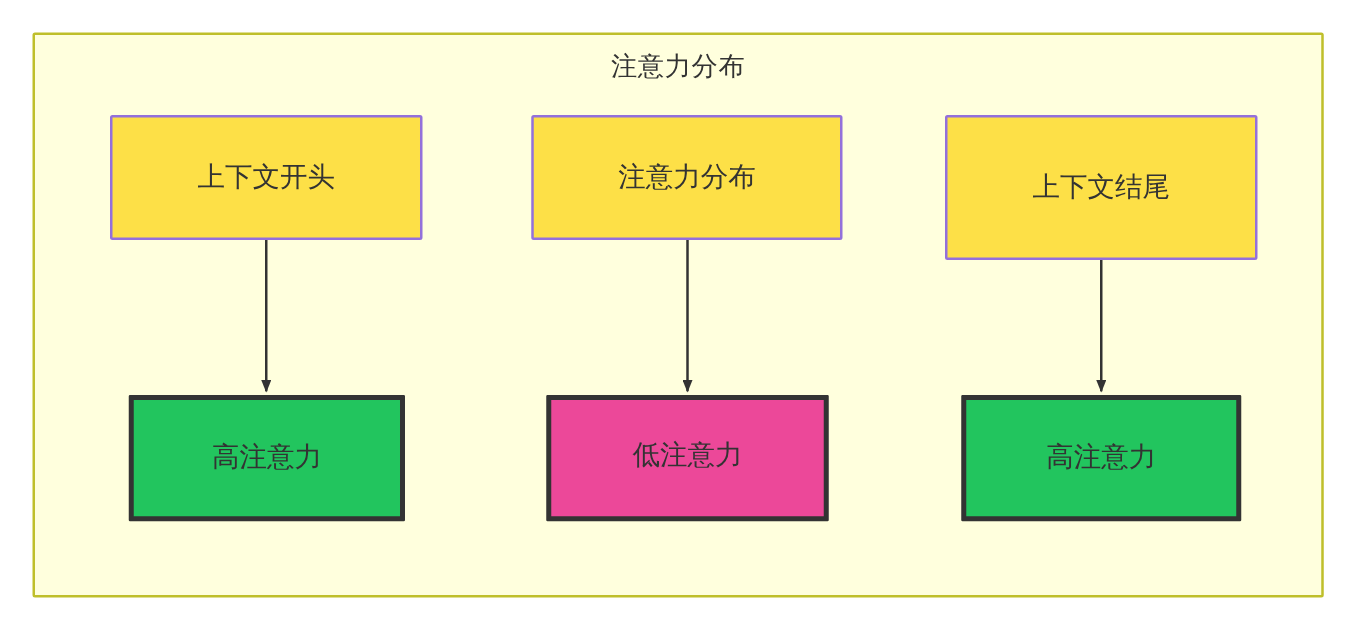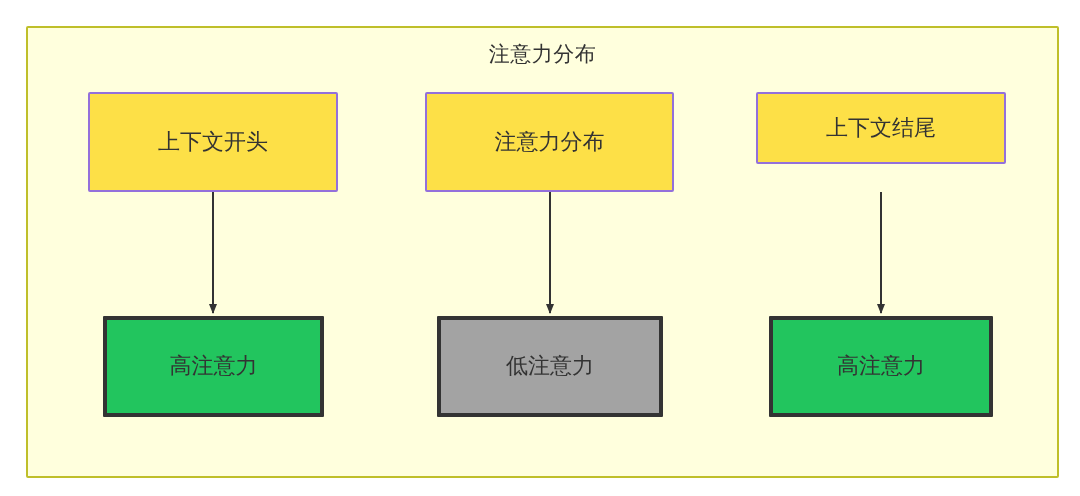--- a/index.html
+++ b/index.html
@@ -67,27 +67,28 @@
   .node.result {
     border: 4px solid #333333;
     border-radius: 1px;
   }
 
   .node.result.high {
     background: #22c55e;
   }
 
   .node.result.low {
-    background: #a3a3a3;
+    background: #ec4899;
+    font-family: Liberation Mono, monospace;
   }
 
   
   #node-top-1 { left: 88px;  top: 92px; width: 250px; height: 100px; }
   #node-top-2 { left: 425px; top: 92px; width: 249px; height: 100px; }
-  #node-top-3 { left: 756px; top: 92px; width: 250px; height: 72px; }
+  #node-top-3 { left: 756px; top: 92px; width: 250px; height: 116px; }
 
   
   #node-bottom-1 { left: 103px; top: 316px; width: 221px; height: 101px; }
   #node-bottom-2 { left: 437px; top: 316px; width: 226px; height: 101px; }
   #node-bottom-3 { left: 769px; top: 316px; width: 224px; height: 101px; }
 
   
   #edges {
     position: absolute;
     left: 0;

